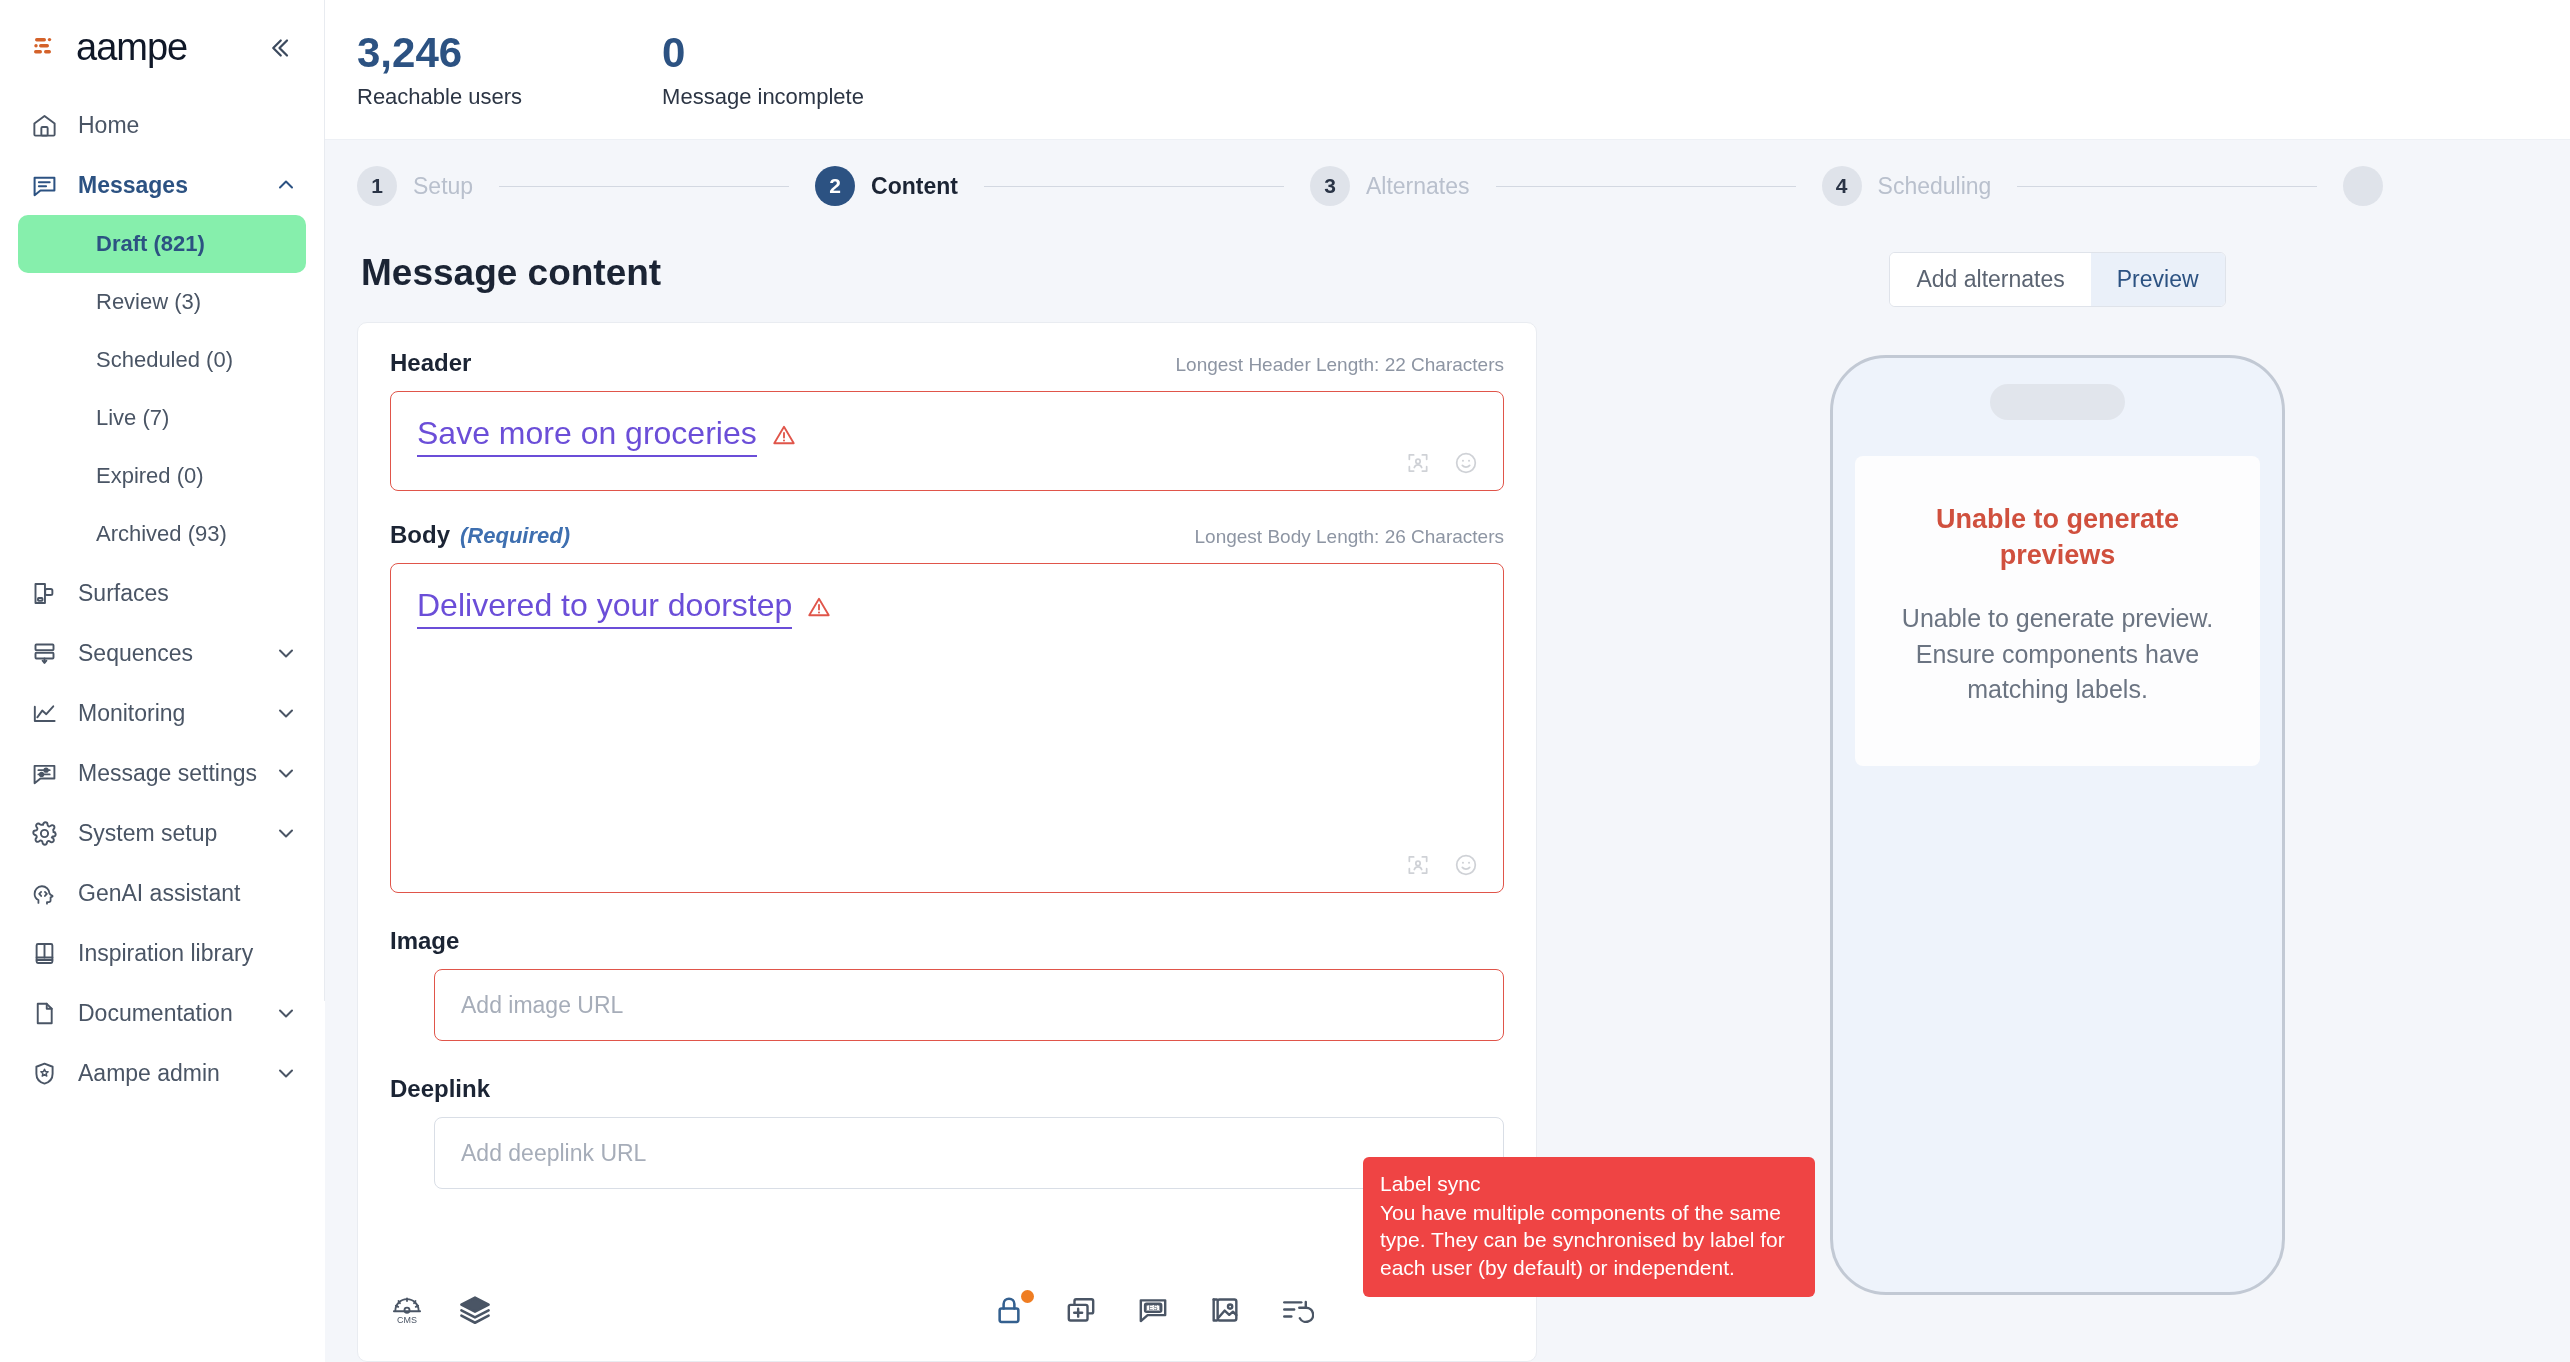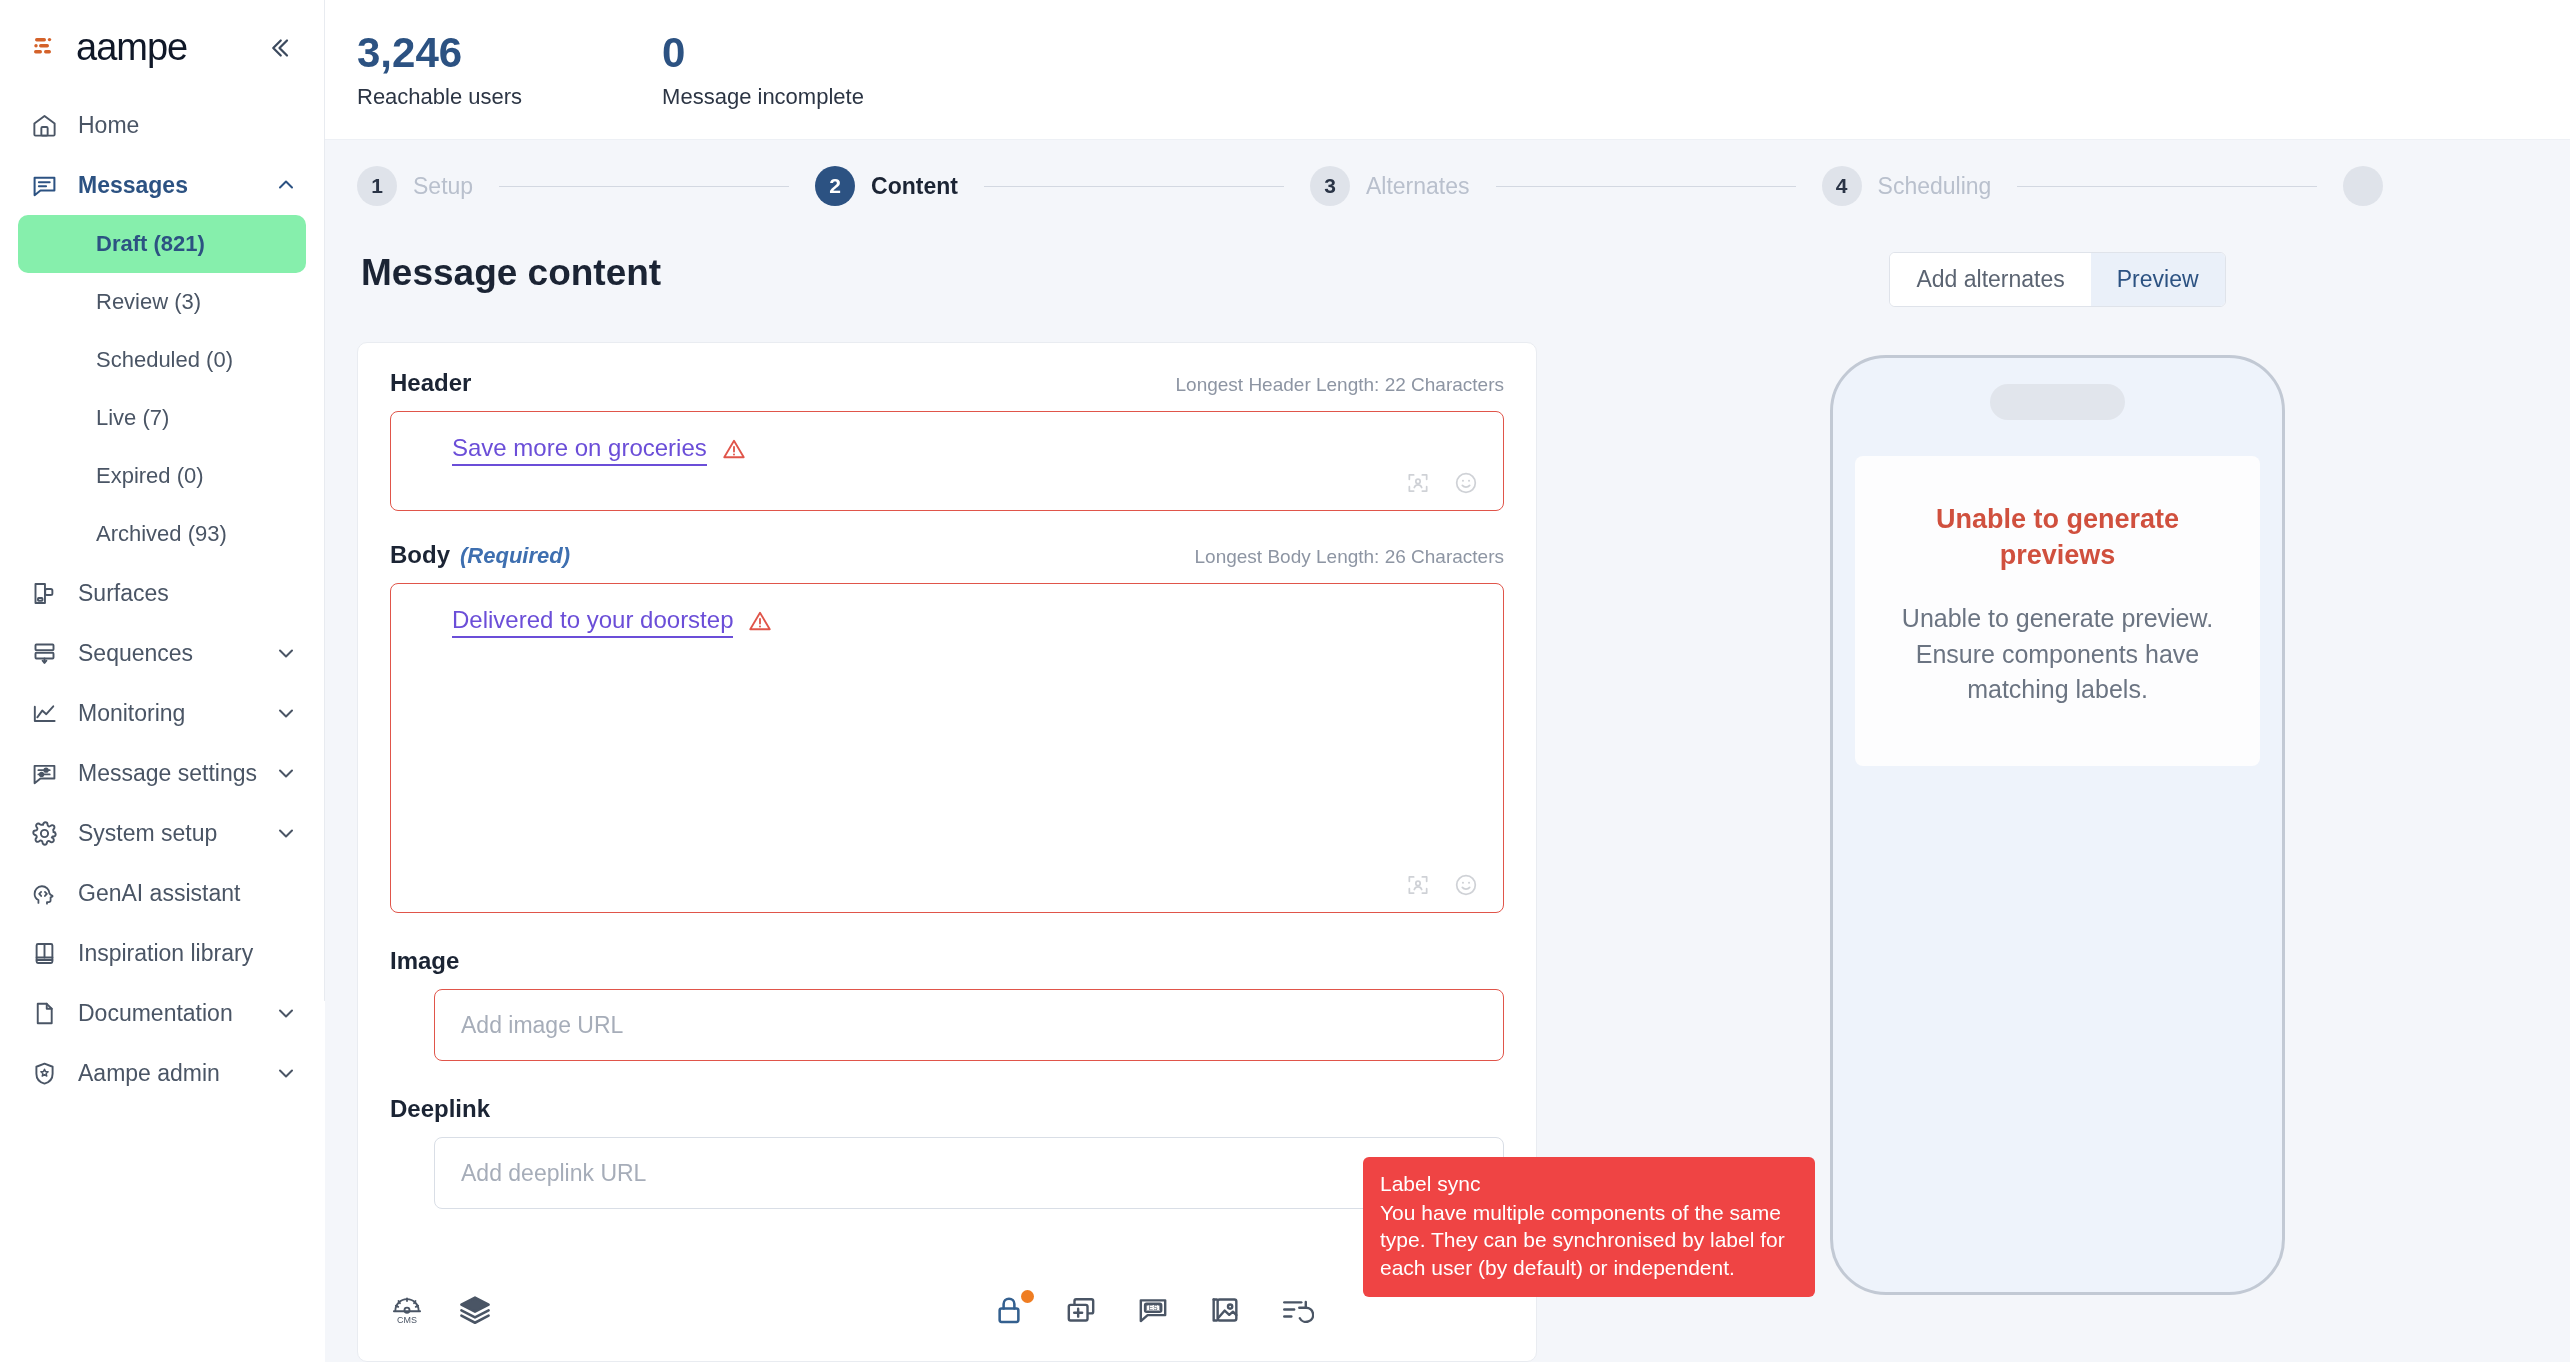--- a/index.html
+++ b/index.html
@@ -78,21 +78,21 @@
     display: flex; align-items: center; justify-content: center;
     font-size: 21px; font-weight: 700; flex: none;
   }
   .step.current .step-badge { background: #2c5282; color: #ffffff; }
   .step-label { margin-left: 16px; font-size: 23px; color: #b9c0cd; white-space: nowrap; }
   .step.current .step-label { color: #1b2434; font-weight: 600; }
   .step-line { height: 1px; background: #d3d8e1; width: 290px; margin: 0 26px; flex: none; }
   .step-line.long { width: 300px; }
 
   .content-area { flex: 1; display: flex; padding: 0 32px; gap: 40px; overflow: hidden; }
-  .left-col { width: 1180px; flex: none; display: flex; flex-direction: column; gap: 20px; }
+  .left-col { width: 1180px; flex: none; display: flex; flex-direction: column; }
   .page-title { font-size: 37px; font-weight: 700; color: #1b2434; margin: 20px 0 28px 4px; }
 
   .card {
     background: #ffffff; border-radius: 10px;
     border: 1px solid #e9ecf1;
     padding: 26px 32px 0 32px;
     flex: 1; display: flex; flex-direction: column;
     min-height: 0;
   }
   .field { margin-bottom: 4px; }
@@ -105,24 +105,23 @@
     border: 1px solid #e0554a; border-radius: 8px;
     background: #ffffff; position: relative;
     padding: 20px 26px 18px 26px;
   }
   .input-box.header-box { height: 100px; }
   .input-box.body-box { height: 330px; }
   .input-box.plain { height: 72px; padding: 0 26px; display: flex; align-items: center; margin-left: 44px; }
   .input-box.nored { border-color: #d9dee6; }
   .token-row { display: flex; align-items: center; gap: 14px; }
   .token {
-    color: #6b4ed8; font-size: 24px;
+    color: #6b4ed8; font-size: 32px;
     border-bottom: 2px solid #6b4ed8; line-height: 1.35;
     cursor: text;
-    margin-left: 35px;
   }
   .warn-tri { flex: none; }
   .box-icons {
     position: absolute; right: 24px; bottom: 14px;
     display: flex; gap: 22px; align-items: center; opacity: .32;
   }
   .placeholder { font-size: 23px; color: #a6adb9; }
 
   .label-plain { font-size: 24px; color: #1b2434; font-weight: 600; margin-bottom: 14px; }
 

